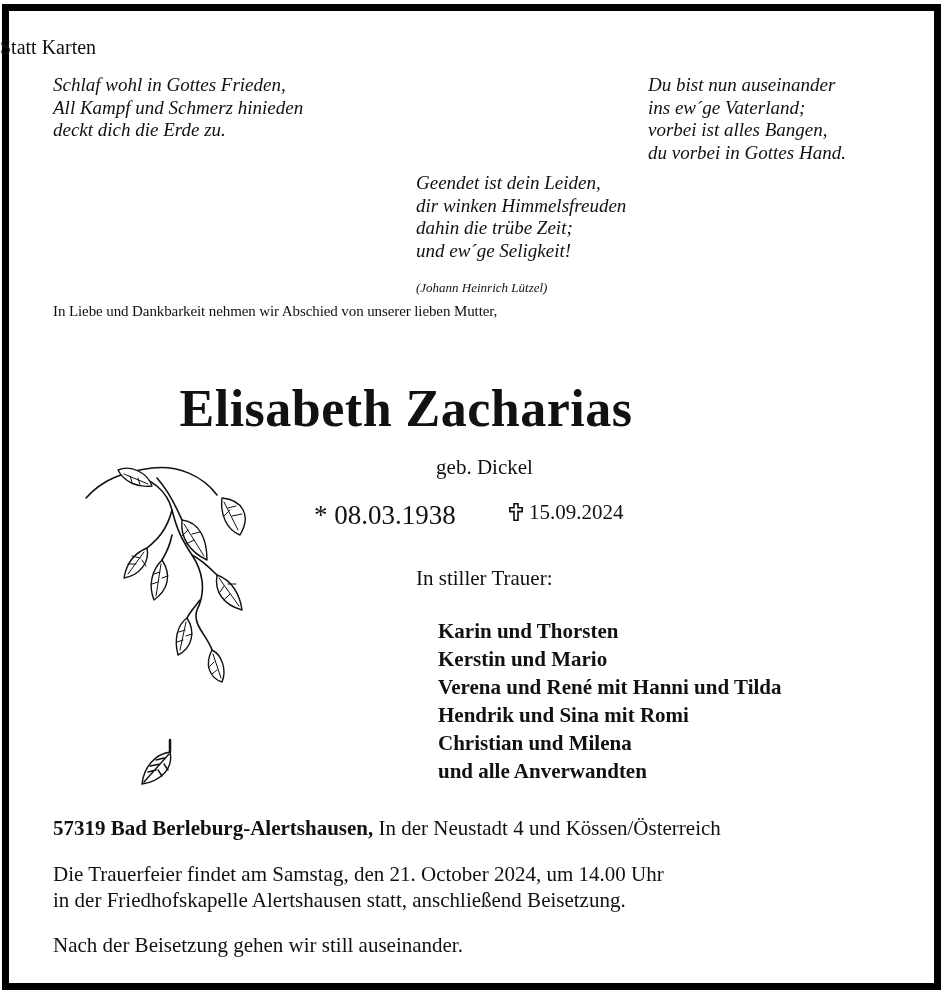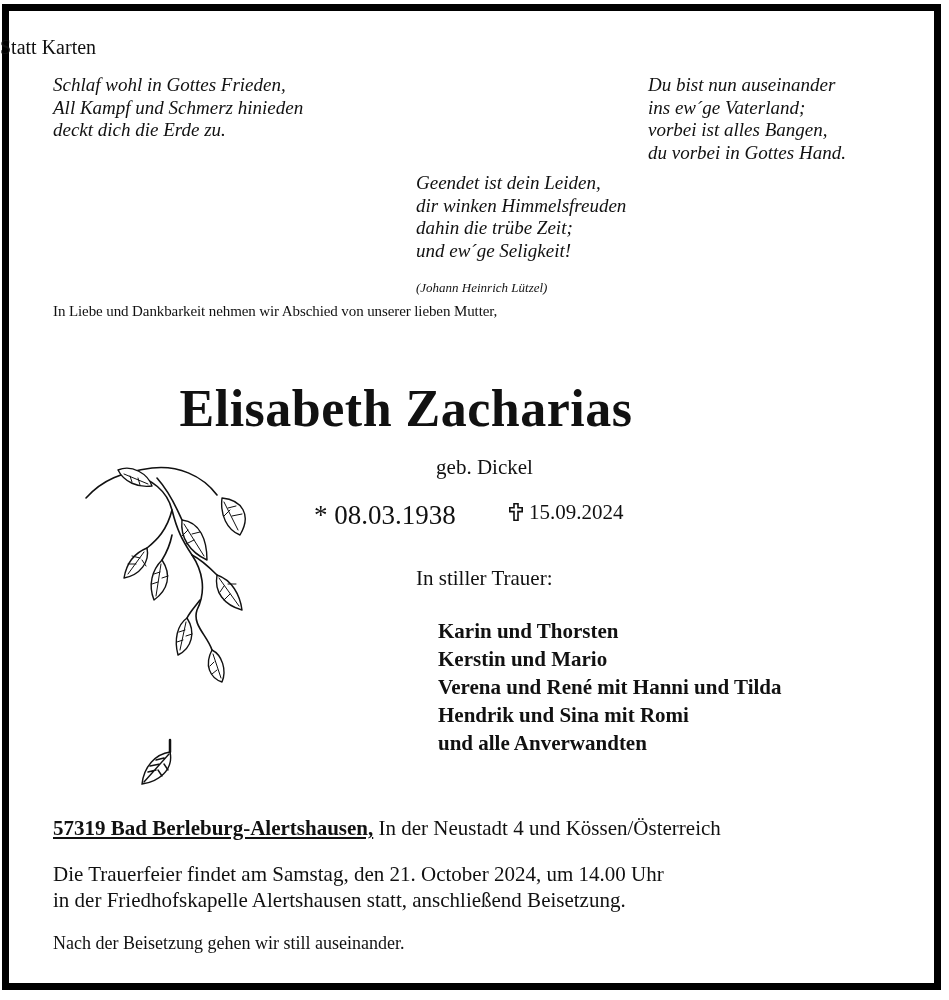--- a/index.html
+++ b/index.html
@@ -17,23 +17,23 @@
   .intro { left: 53px; top: 298px; font-size: 15px; line-height: 26px; letter-spacing: -0.1px; }
   .name { left: 0; width: 812px; top: 373px; text-align: center;
           font-weight: bold; font-size: 52px; line-height: 72px; letter-spacing: 0.5px; }
   .maiden { left: 0; width: 949px; top: 455px; text-align: center; padding-left: 10px; font-size: 21px; }
   .birth { left: 314px; top: 500px; font-size: 27px; }
   .death { left: 509px; top: 500px; font-size: 21px; }
   .death .cross { display: inline-block; width: 14px; height: 18px; position: relative; top: 2px; margin-right: 6px; }
   .mourning { left: 416px; top: 566px; font-size: 21px; }
   .family { left: 416px; top: 617px; font-size: 21px; font-weight: bold; line-height: 28px; margin-left: 22px; }
   .address { left: 53px; top: 816px; font-size: 21px; }
-  .address b { font-weight: bold; text-decoration: underline; }
+  .address b { font-weight: bold; }
   .ceremony { left: 53px; top: 861px; font-size: 21px; line-height: 26px; }
-  .closing { left: 53px; top: 933px; font-size: 18px; text-align: center; }
+  .closing { left: 53px; top: 933px; font-size: 21px; text-align: center; }
   .leaves { position: absolute; left: 82px; top: 460px; }
   .leaf-small { position: absolute; left: 136px; top: 738px; }
 </style>
 </head>
 <body>
 
 <div class="frame"></div>
 
 <div class="abs heading">Statt Karten</div>
 
@@ -74,20 +74,21 @@
   </span><span>15.09.2024</span>
 </div>
 
 <div class="abs mourning">In stiller Trauer:</div>
 
 <div class="abs family">
   <div>Karin und Thorsten</div>
   <div>Kerstin und Mario</div>
   <div>Verena und René mit Hanni und Tilda</div>
   <div>Hendrik und Sina mit Romi</div>
+  <div>Christian und Milena</div>
   <div>und alle Anverwandten</div>
 </div>
 
 <div class="abs address">
   <b>57319 Bad Berleburg-Alertshausen,</b><span> In der Neustadt 4 und Kössen/Österreich</span>
 </div>
 
 <div class="abs ceremony">
   <div>Die Trauerfeier findet am Samstag, den 21. October 2024, um 14.00 Uhr</div>
   <div>in der Friedhofskapelle Alertshausen statt, anschließend Beisetzung.</div>

